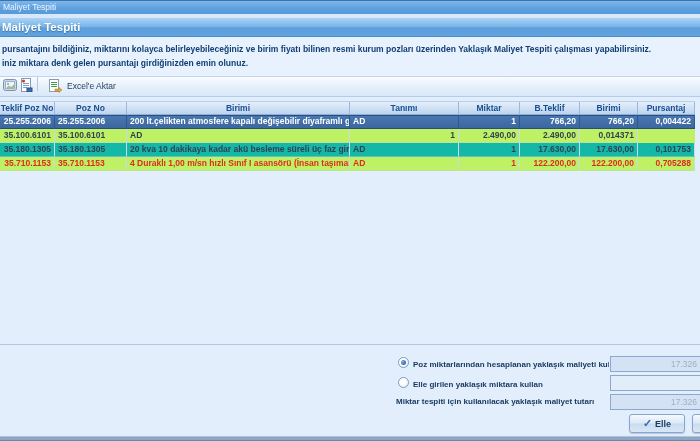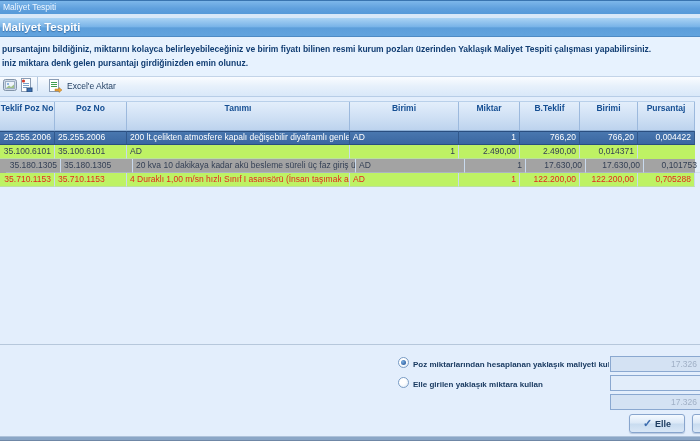--- a/index.html
+++ b/index.html
@@ -38,42 +38,42 @@
     display:flex; align-items:flex-start; padding-left:2px;
   }
   .tb-icon { width:16px; height:16px; display:flex; align-items:center; justify-content:center; border-radius:2px; }
   .tb-sep { width:1px; height:14px; background:#b2c6de; margin:0 4px 0 3px; }
   .excel-btn { display:flex; align-items:center; gap:4px; padding:1px 5px; border-radius:2px; }
   .excel-btn .lbl { font-size:8.5px; color:#1d3b5f; line-height:14px; }
   
   .grid { position:absolute; left:0; top:101px; width:695px; }
   .thead {
     display:grid; grid-template-columns:55px 72px 223px 109px 61px 60px 58px 57px;
-    height:30px; background:linear-gradient(180deg,#e3eefb 0%, #cfe0f4 55%, #bdd3ee 100%);
+    height:14px; background:linear-gradient(180deg,#e3eefb 0%, #cfe0f4 55%, #bdd3ee 100%);
     border-top:1px solid #b9d0ea; border-bottom:1px solid #8fb0d6;
   }
   .th {
     font-size:8.5px; font-weight:bold; color:#164f93; text-align:center;
     line-height:12px; overflow:hidden; white-space:nowrap; border-right:1px solid #9cb9dd;
   }
-  .tr { display:grid; grid-template-columns:55px 72px 223px 109px 61px 60px 58px 57px; height:14px; }
+  .tr { display:grid; grid-template-columns:55px 72px 223px 109px 61px 60px 58px 57px; height:14px;font-weight:bold; }
   .td {
     font-size:8.5px; line-height:13px; padding:0 3px; overflow:hidden; white-space:nowrap;
     border-right:1px solid #c9daee; border-bottom:1px solid rgba(185,205,230,.45);
     color:#333f54;
   }
   .td.num { text-align:right; }
   .td.clipL { position:relative; padding:0; }
   .td.clipL span { position:absolute; right:3px; top:0; line-height:13px; white-space:nowrap; }
-  .tr.light { background:#a3a3a3;padding-left:6px; }
+  .tr.light { background:#14b8a6; }
   .tr.cream { background:#bef264; }
   .tr.selected { background:linear-gradient(180deg,#4a78b0 0%, #3a66a0 100%);
     box-shadow:inset 0 1px 0 #2a4e7f, inset 0 -1px 0 #2a4e7f; }
   .tr.selected .td { color:#ffffff; border-right-color:#31588c; border-bottom-color:#2a4e7f; }
-  .tr.alert .td { color:#e02b20; }
+  .tr.alert .td { color:#e02b20;border-radius:6px; }
   
   .footer-divider { position:absolute; left:0; top:344px; width:700px; height:1px; background:#b6c7db; }
   .radio {
     position:absolute; width:11px; height:11px; border-radius:50%;
     background:radial-gradient(circle at 35% 30%, #ffffff 40%, #dce8f4 100%);
     border:1px solid #7a9cc4;
   }
   .radio.on::after {
     content:""; position:absolute; left:2px; top:2px; width:5px; height:5px; border-radius:50%;
     background:radial-gradient(circle at 35% 35%, #7db0e2 0%, #2c5d9e 80%);
@@ -151,22 +151,22 @@
         </svg>
       </span>
       <span class="lbl">Excel'e Aktar</span>
     </span>
   </div>
 
   <div class="grid">
     <div class="thead" id="thead">
         <div class="th">Teklif Poz No</div>
         <div class="th">Poz No</div>
+        <div class="th">Birimi</div>
         <div class="th">Tanımı</div>
-        <div class="th">Birimi</div>
         <div class="th">Miktar</div>
         <div class="th">B.Teklif</div>
         <div class="th">Birimi</div>
         <div class="th">Pursantaj</div>
       </div>
     <div id="tbody">
         <div class="tr selected">
           <div class="td clipL">
             <span>25.255.2006</span>
           </div>
@@ -223,20 +223,21 @@
   <div class="ffield" style="top:356px;">
     <span class="fval">17.326</span>
   </div>
 
   <div class="radio" style="left:398px; top:377px;"></div>
   <div class="flabel" style="left:413px; top:379px; max-width:196px;">Elle girilen yaklaşık miktara kullan</div>
   <div class="ffield enabled" style="top:375px;">
     <span class="fval"></span>
   </div>
 
+  <div class="flabel" style="left:396px; top:396px; max-width:210px;">Miktar tespiti için kullanılacak yaklaşık maliyet tutarı</div>
   <div class="ffield" style="top:394px;">
     <span class="fval">17.326</span>
   </div>
 
   <div class="btn" style="left:629px; width:56px;">
     <span class="check">✓</span>
     <span>Elle</span>
   </div>
   <div class="btn" style="left:692px; width:34px;"></div>
 

